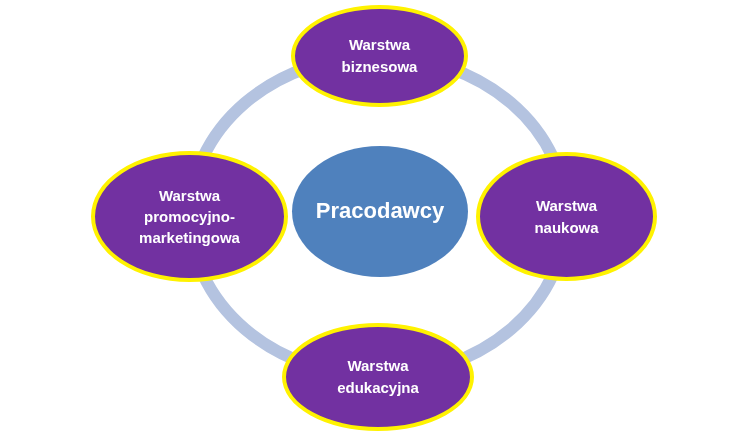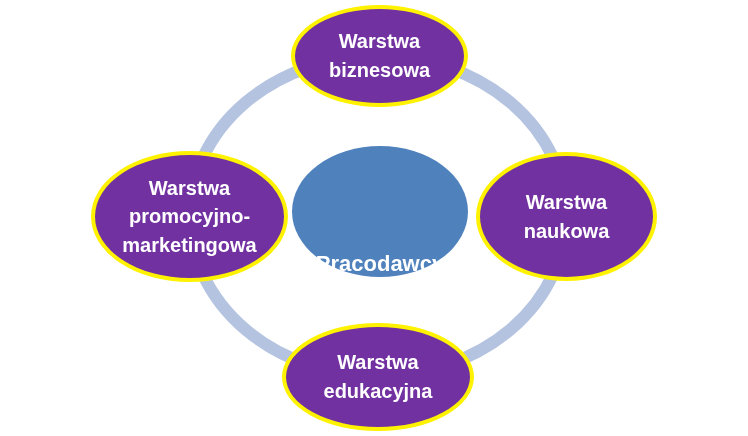--- a/index.html
+++ b/index.html
@@ -35,36 +35,36 @@
     color: #ffffff;
     font-weight: bold;
     white-space: pre-line;
     line-height: 1.45;
   }
   .node-outer {
     background: #7231A1;
     border: 4px solid #FFF200;
   }
   .node-outer .label {
-    font-size: 20px;
+    font-size: 15px;
   }
   .node-center {
     background: #4F81BD;
     border: none;
   }
   .node-center .label {
     font-size: 22px;
     line-height: 1.2;
   }
   .node-top    { left: 291px; top: 5px;   width: 177px; height: 102px; }
   .node-left   { left: 91px;  top: 151px; width: 197px; height: 131px; }
   .node-left .label { line-height: 1.42; }
   .node-right  { left: 476px; top: 152px; width: 181px; height: 129px; }
   .node-bottom { left: 282px; top: 323px; width: 192px; height: 108px; }
-  .node-mid    { left: 292px; top: 146px; width: 176px; height: 131px; align-items: flex-end; }
+  .node-mid    { left: 292px; top: 146px; width: 176px; height: 131px; }
 </style>
 </head>
 <body>
 
 <div class="canvas">
 
   <svg class="ring-svg" width="748" height="436" viewBox="0 0 748 436">
     <ellipse cx="378" cy="216" rx="188" ry="160" fill="none" stroke-width="12" stroke="#B4C3E0"></ellipse>
   </svg>
 

